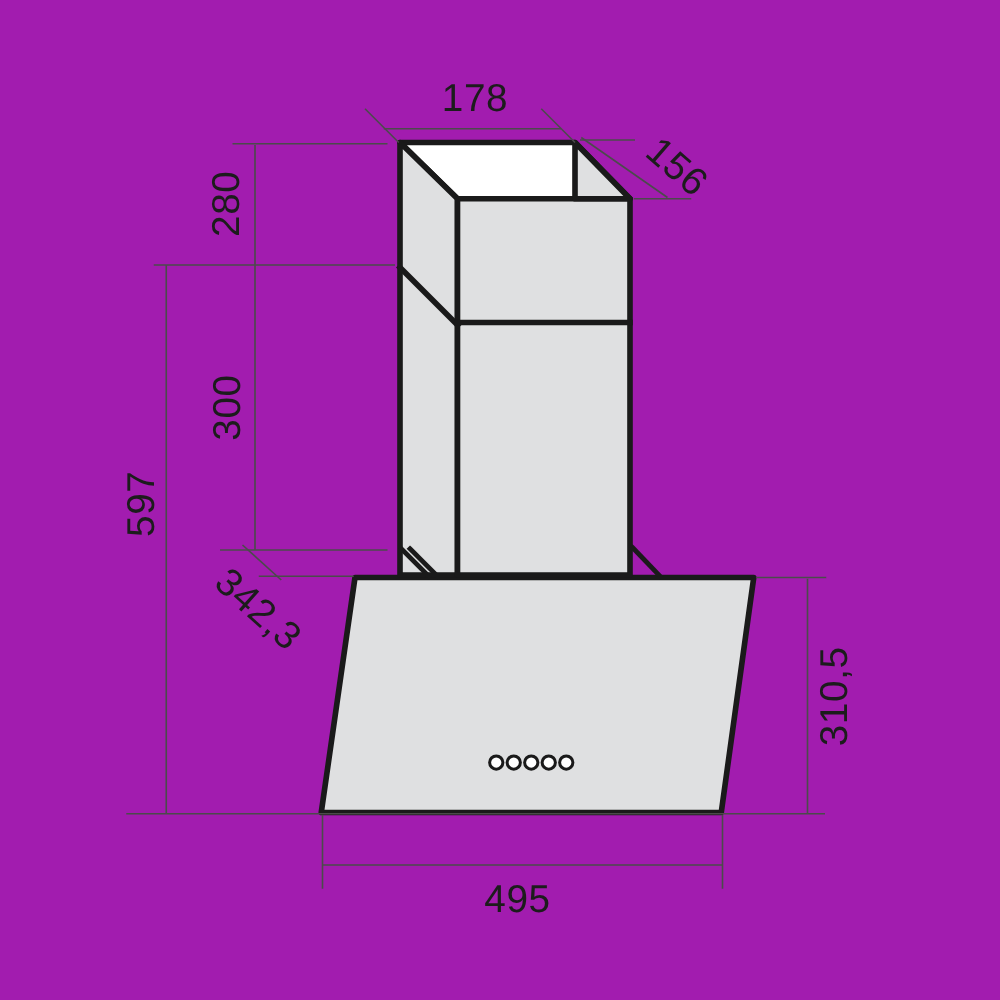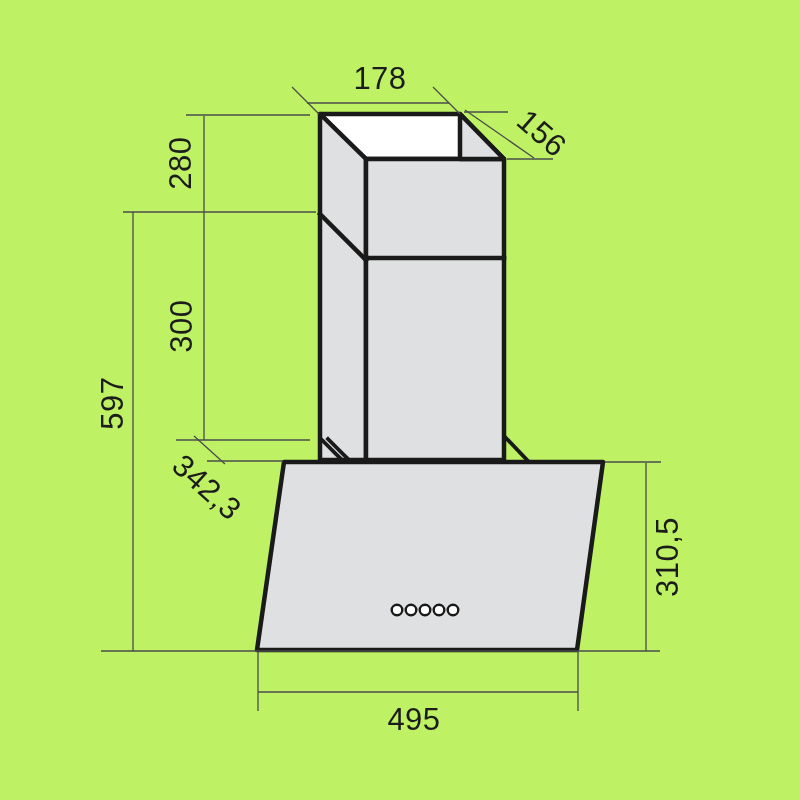--- a/index.html
+++ b/index.html
@@ -1,17 +1,17 @@
 <!DOCTYPE html>
 <html><head>
 <meta charset="utf-8">
 <style>
   html,body{margin:0;padding:0;background:#ffffff;}
   body{width:800px;height:800px;overflow:hidden;}
-  .stage{position:relative;width:800px;height:800px;background:#bef264;
+  .stage{position:relative;width:800px;height:800px;background:#a21caf;
          font-family:"Liberation Sans", sans-serif;}
   svg{display:block;}
   .lbl{fill:#1c1c1c;font-size:31px;letter-spacing:0.5px;}
   .thick{stroke:#1a1a1a;stroke-width:4.5;fill:none;stroke-linecap:square;}
   .face{stroke:#1a1a1a;stroke-width:4.5;stroke-linejoin:round;}
   .bracket{stroke:#1a1a1a;stroke-width:3.8;fill:none;stroke-linecap:square;}
   .thin{stroke:#4b4b4b;stroke-width:1.3;fill:none;}
   .btn{stroke:#1a1a1a;stroke-width:2.4;fill:#ffffff;}
 </style>
 </head>

